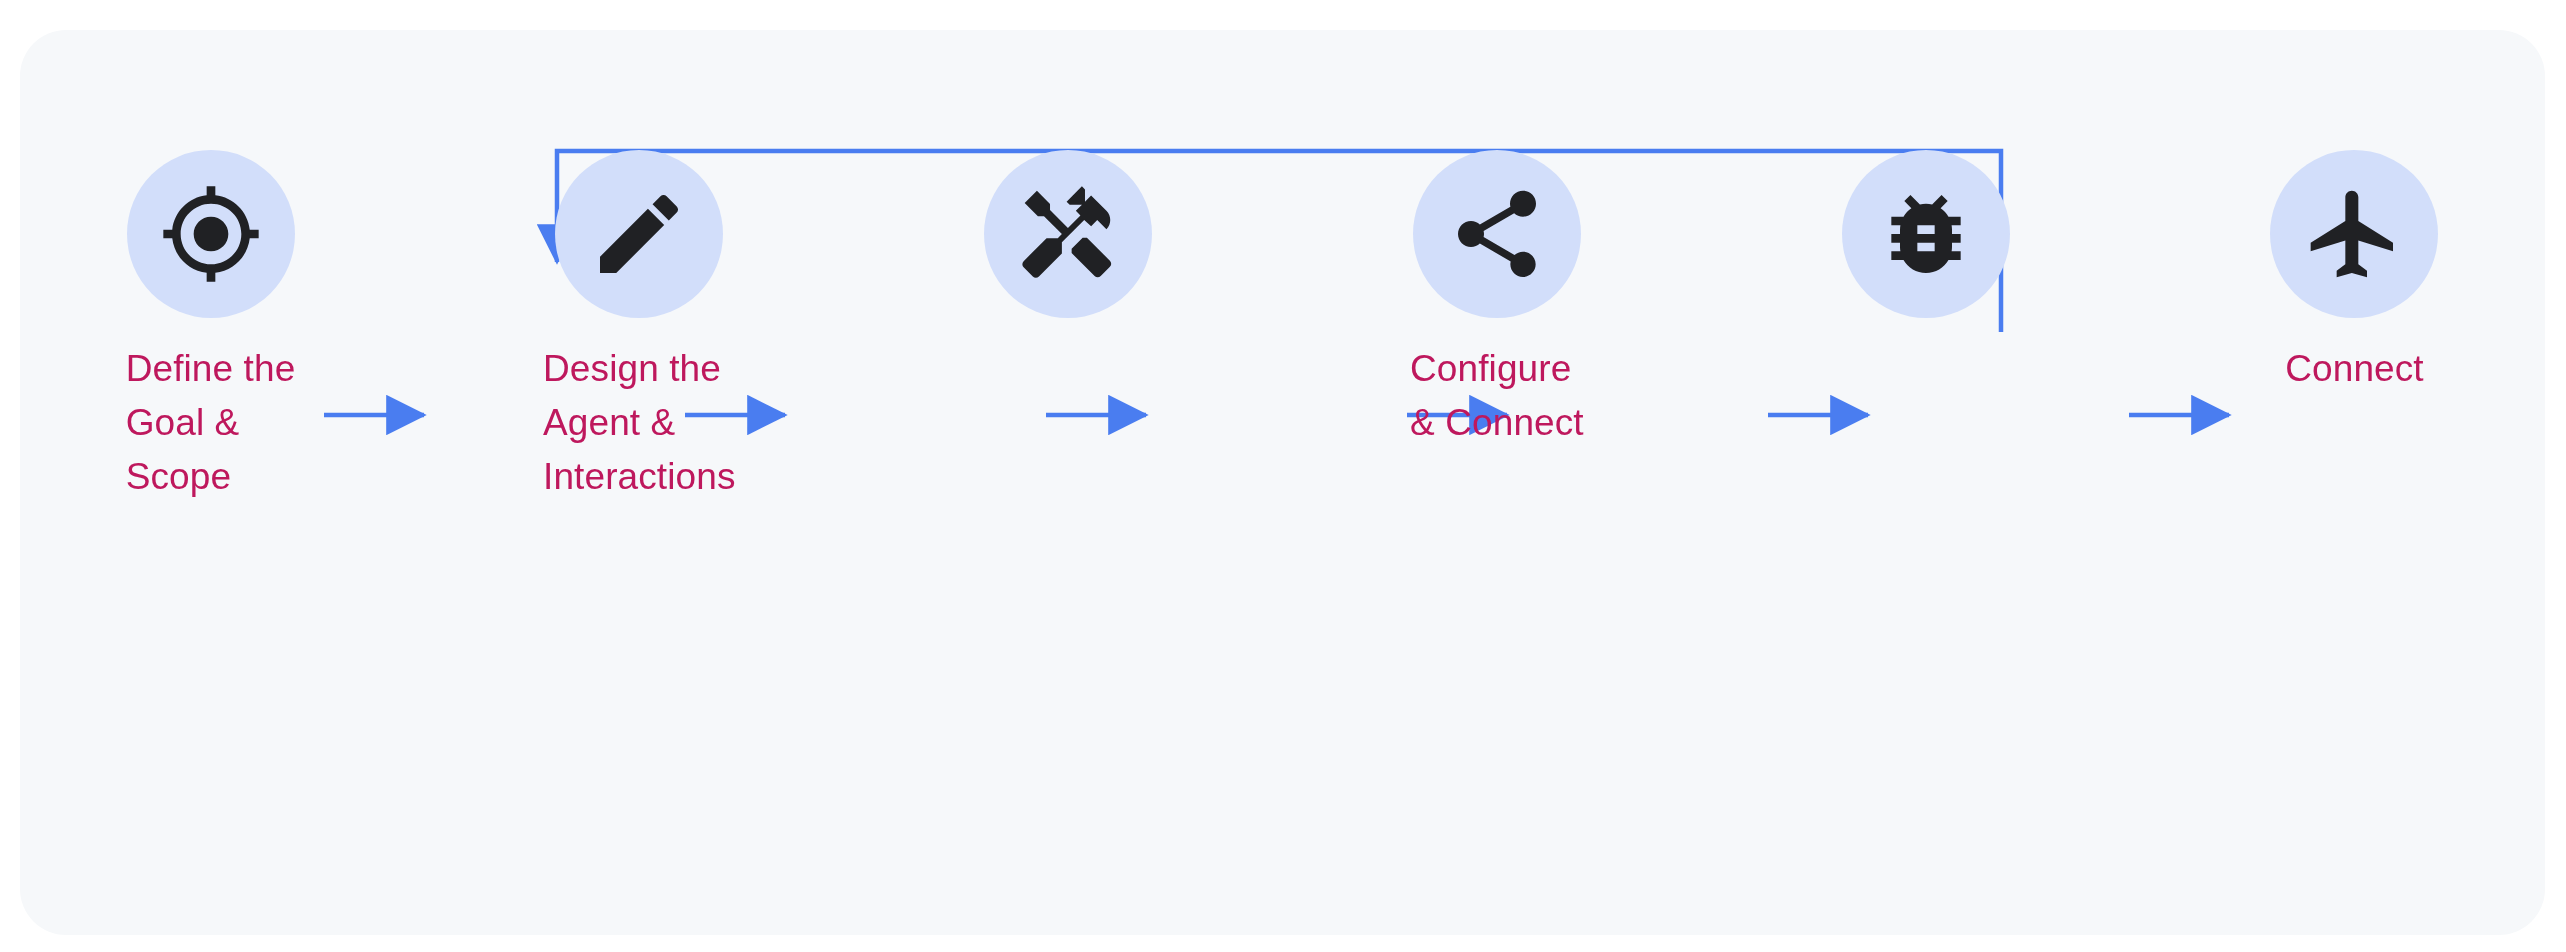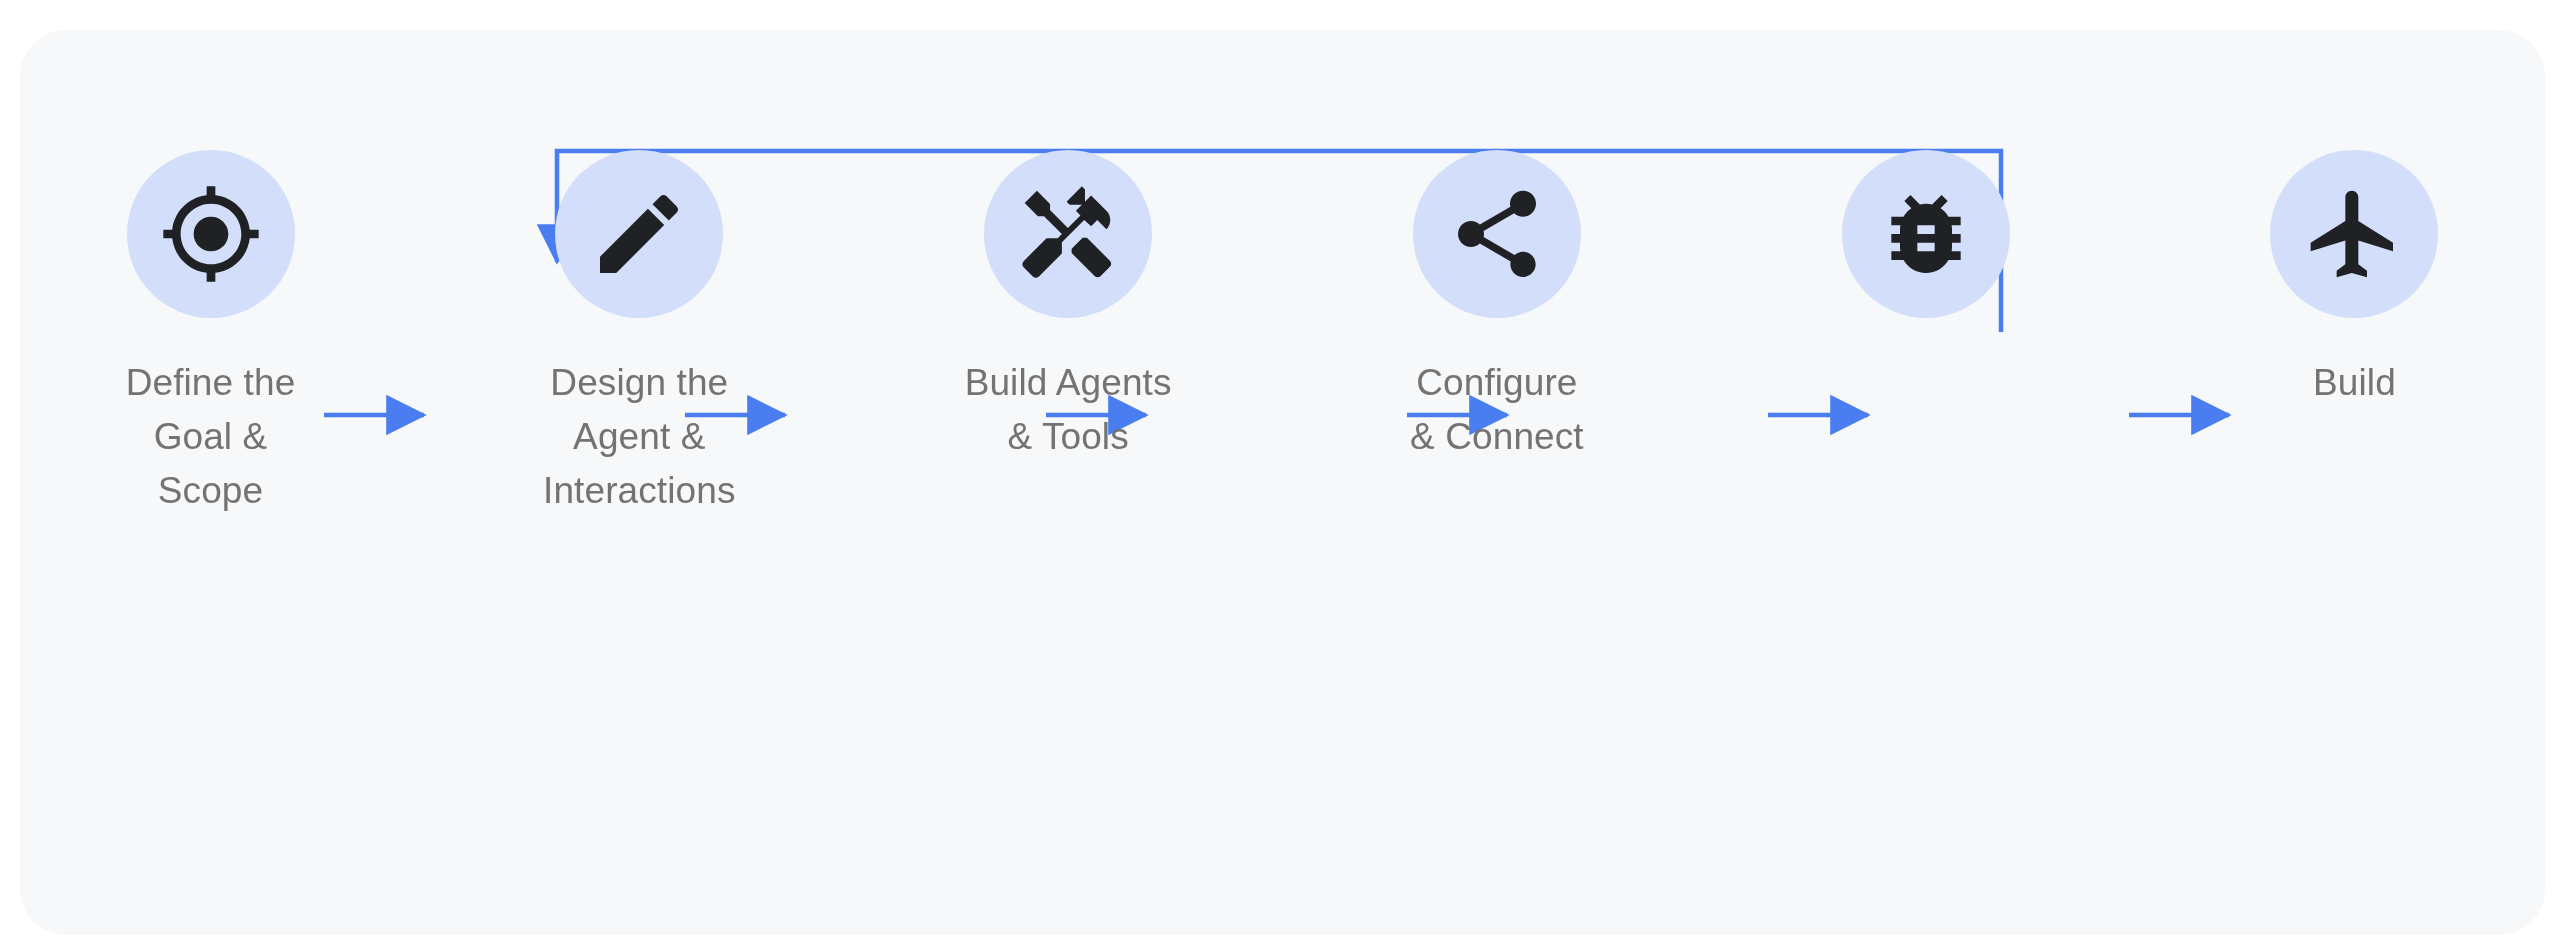--- a/index.html
+++ b/index.html
@@ -84,25 +84,25 @@
   }
 
   .circle svg path,
   .circle svg rect,
   .circle svg circle,
   .circle svg polygon {
     fill: #202124;
   }
 
   .step-label {
-    margin-top: 38px;
+    margin-top: 24px;
     font-size: 37px;
     line-height: 54px;
-    color: #737373;
-    text-align: center;
+    color: #be185d;
+    text-align: left;
     font-weight: 400;
     letter-spacing: 0.1px;
     white-space: pre-line;
   }
 </style>
 </head>
 <body>
 
 <div id="canvas">
 
@@ -160,22 +160,20 @@
 
     <div class="step">
       <div class="circle">
         <span>
           <svg viewBox="0 0 24 24" xmlns="http://www.w3.org/2000/svg">
             <path d="M21.67 18.17l-5.3-5.3h-.99l-2.54 2.54v.99l5.3 5.3c.39.39 1.02.39 1.41 0l2.12-2.12c.39-.38.39-1.02 0-1.41z"></path>
             <path d="M17.34 10.19l1.41-1.41 2.12 2.12c1.17-1.17 1.17-3.07 0-4.24l-3.54-3.54-1.41 1.41V1.71L15.21 1l-3.53 3.53 0.71 0.71h2.83L13.81 6.65l1.06 1.06-2.89 2.89-4.13-4.13V5.06L4.83 2.03 2 4.86l3.05 3.02h1.41l4.13 4.13-0.95 0.95H7.06l-5.3 5.3c-.39.39-.39 1.02 0 1.41l2.12 2.12c.39.39 1.02.39 1.41 0l5.3-5.3v-2.58l5.15-5.15 1.6 1.43z"></path>
           </svg>
         </span>
       </div>
-      <div class="step-label">Build Agents
-&amp; Tools</div>
     </div>
 
     <div class="step">
       <div class="circle">
         <span>
           <svg viewBox="0 0 24 24" xmlns="http://www.w3.org/2000/svg">
             <path d="M18 16.08c-.76 0-1.44.3-1.96.77L8.91 12.7c.05-.23.09-.46.09-.7s-.04-.47-.09-.7l7.05-4.11c.54.5 1.25.81 2.04.81 1.66 0 3-1.34 3-3s-1.34-3-3-3-3 1.34-3 3c0 .24.04.47.09.7L8.04 9.81C7.5 9.31 6.79 9 6 9c-1.66 0-3 1.34-3 3s1.34 3 3 3c.79 0 1.5-.31 2.04-.81l7.12 4.16c-.05.21-.08.43-.08.65 0 1.61 1.31 2.92 2.92 2.92s2.92-1.31 2.92-2.92-1.31-2.92-2.92-2.92z"></path>
           </svg>
         </span>
       </div>
@@ -195,17 +193,17 @@
 
 
     <div class="step">
       <div class="circle">
         <span>
           <svg viewBox="0 0 24 24" xmlns="http://www.w3.org/2000/svg">
             <path d="M21 16v-2l-8-5V3.5c0-.83-.67-1.5-1.5-1.5S10 2.67 10 3.5V9l-8 5v2l8-2.5V19l-2 1.5V22l3.5-1 3.5 1v-1.5L13 19v-5.5l8 2.5z"></path>
           </svg>
         </span>
       </div>
-      <div class="step-label">Build</div>
+      <div class="step-label">Connect</div>
     </div>
 
   </div>
 </div>
 
 </body></html>

